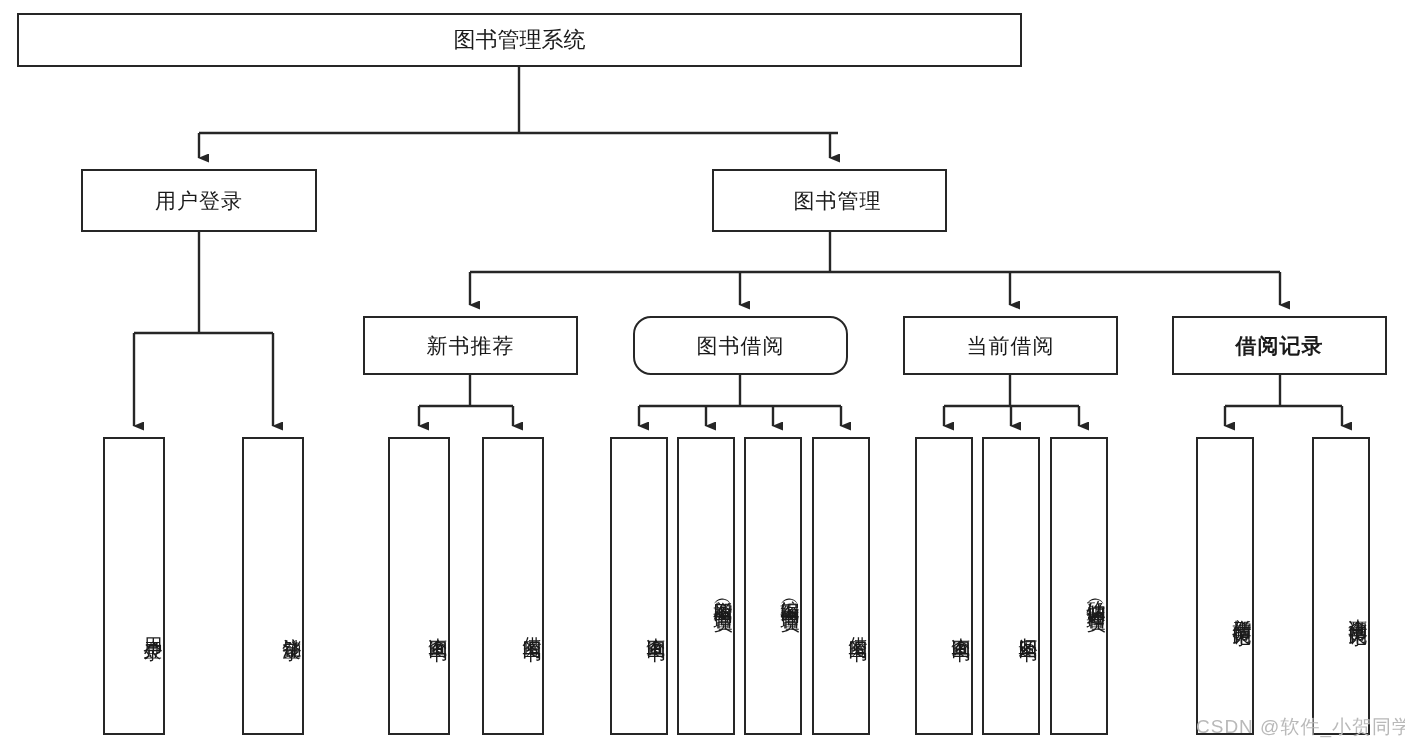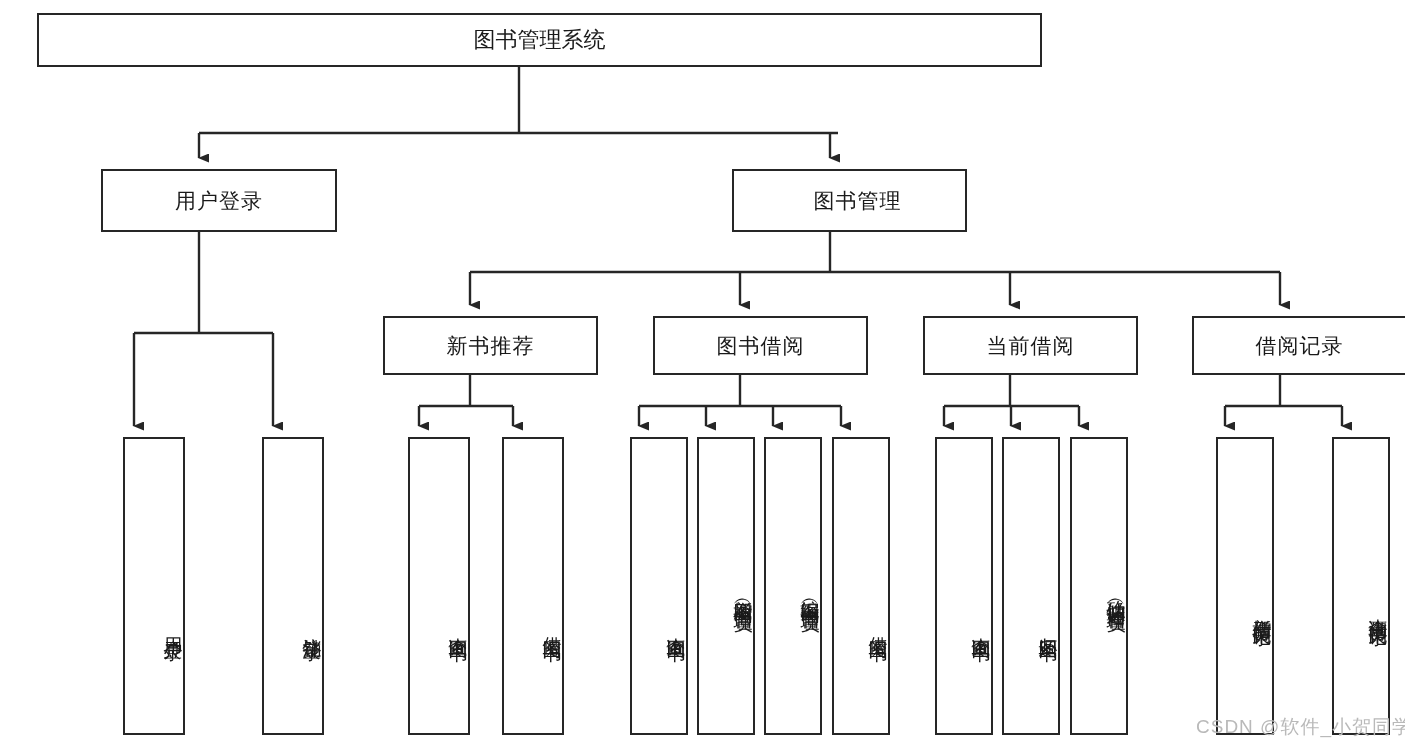--- a/index.html
+++ b/index.html
@@ -1,21 +1,21 @@
 <!DOCTYPE html>
 <html><head>
 <meta charset="utf-8">
 <style>
   html,body{margin:0;padding:0;background:#ffffff;}
   body{font-family:"Liberation Sans","DejaVu Sans",sans-serif;}
   #canvas{position:relative;width:1405px;height:747px;background:#ffffff;overflow:hidden;}
   svg#wires{position:absolute;left:0;top:0;width:1405px;height:747px;}
   .node{position:absolute;box-sizing:border-box;background:#ffffff;
         border:2px solid #262626;display:flex;align-items:center;justify-content:center;
-        color:#1a1a1a;margin-left:20px;}
+        color:#1a1a1a;}
   .node.h{font-size:21px;letter-spacing:1px;}
   .node.root{font-size:22px;}
   .node.leaf{writing-mode:vertical-rl;text-orientation:upright;
              align-items:flex-start;justify-content:center;
              font-size:19px;line-height:1.05;letter-spacing:2px;
              padding-top:46px;}
   .node.leaf.tall{padding-top:16px;}
   .node.leaf.low{padding-top:80px;}
   .watermark{position:absolute;color:#b9b9b9;font-size:19px;letter-spacing:1px;white-space:nowrap;}
 </style>
@@ -72,23 +72,23 @@
       <path d="M1225,406 L1225,426" marker-end="url(#arrow)"></path>
       <path d="M1342,406 L1342,426" marker-end="url(#arrow)"></path>
     </g>
   </svg>
 
   <div id="nodes">
       <div class="node root" style="left: 17px; top: 13px; width: 1005px; height: 54px;">图书管理系统</div>
       <div class="node h" style="left: 81px; top: 169px; width: 236px; height: 63px;">用户登录</div>
       <div class="node h" style="left: 712px; top: 169px; width: 235px; height: 63px; padding-left: 16px;">图书管理</div>
       <div class="node h" style="left: 363px; top: 316px; width: 215px; height: 59px; text-align: right;">新书推荐</div>
-      <div class="node h" style="left: 633px; top: 316px; width: 215px; height: 59px;">图书借阅</div>
+      <div class="node h" style="left: 633px; top: 316px; width: 215px; height: 59px; border-radius: 18px;">图书借阅</div>
       <div class="node h" style="left: 903px; top: 316px; width: 215px; height: 59px; text-align: right;">当前借阅</div>
-      <div class="node h" style="left: 1172px; top: 316px; width: 215px; height: 59px;">借阅记录</div>
+      <div class="node h" style="left: 1172px; top: 316px; width: 215px; height: 59px; font-weight: bold;">借阅记录</div>
       <div class="node leaf low" style="left: 103px; top: 437px; width: 62px; height: 298px;">用户登录</div>
       <div class="node leaf low" style="left: 242px; top: 437px; width: 62px; height: 298px;">注销登录</div>
       <div class="node leaf low" style="left: 388px; top: 437px; width: 62px; height: 298px;">查询图书</div>
       <div class="node leaf low" style="left: 482px; top: 437px; width: 62px; height: 298px;">借阅图书</div>
       <div class="node leaf low" style="left: 610px; top: 437px; width: 58px; height: 298px;">查询图书</div>
       <div class="node leaf tall" style="left: 677px; top: 437px; width: 58px; height: 298px;">新增图书（管理员）</div>
       <div class="node leaf tall" style="left: 744px; top: 437px; width: 58px; height: 298px;">编辑图书（管理员）</div>
       <div class="node leaf low" style="left: 812px; top: 437px; width: 58px; height: 298px;">借阅图书</div>
       <div class="node leaf low" style="left: 915px; top: 437px; width: 58px; height: 298px;">查询图书</div>
       <div class="node leaf low" style="left: 982px; top: 437px; width: 58px; height: 298px;">归还图书</div>

